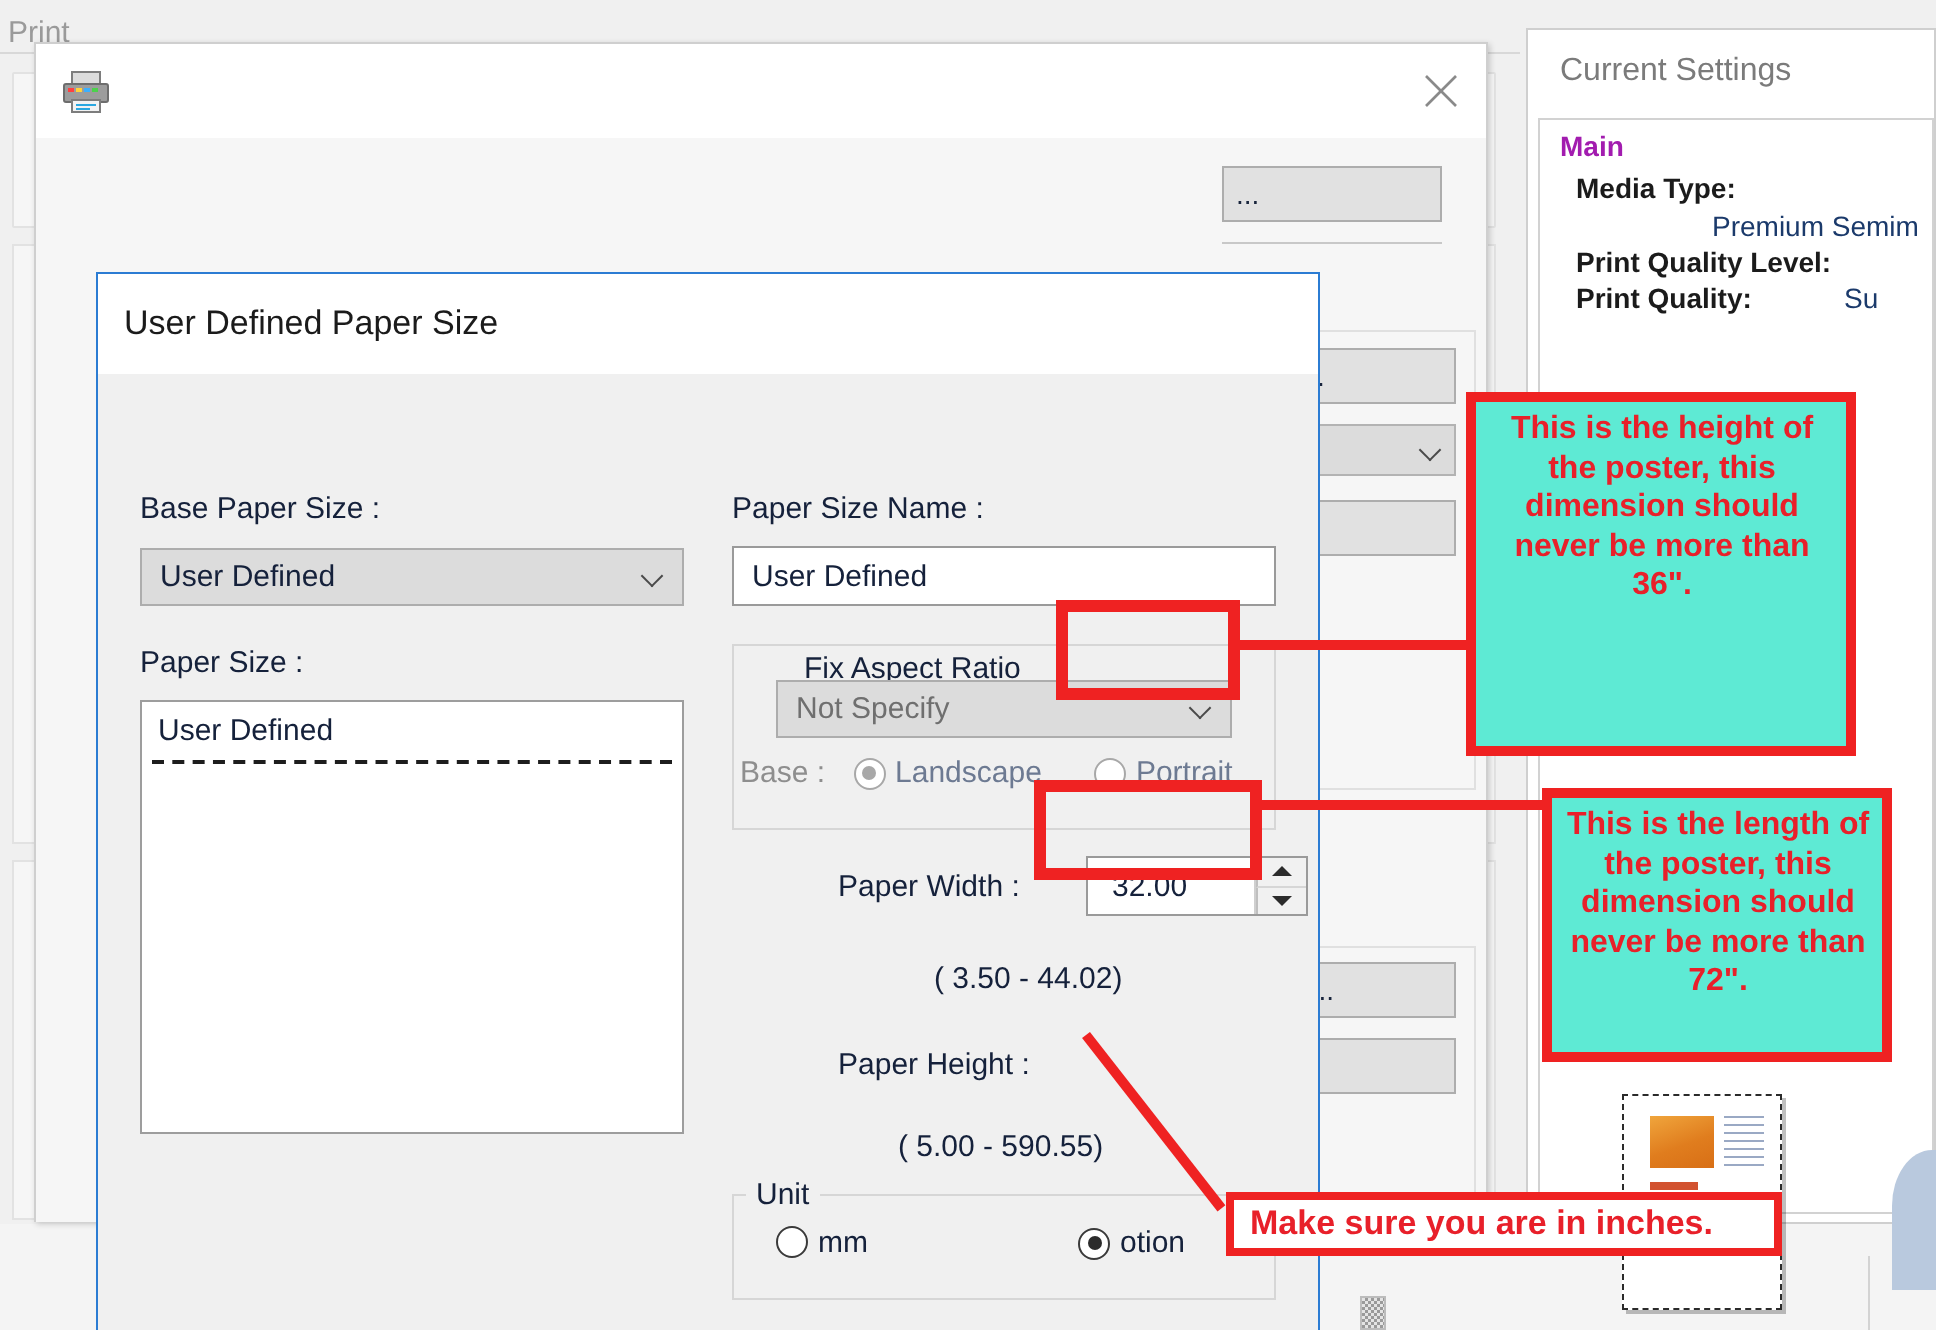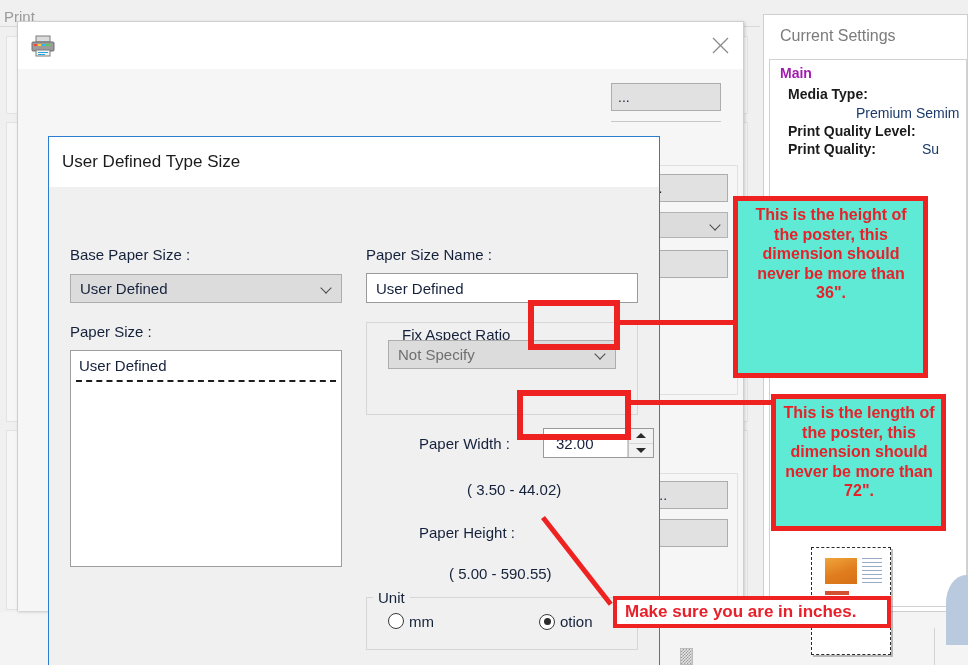--- a/index.html
+++ b/index.html
@@ -392,21 +392,21 @@
         <span class="chev"></span>
       </div>
       <div class="side-btn" style="position:absolute; left:600px; top:181px;">ng...</div>
 
       <div class="side-group" style="left:594px; top:404px; width:126px; height:130px;"></div>
       <div class="side-btn" style="position:absolute; left:600px; top:412px;">otion...</div>
       <div class="side-btn" style="position:absolute; left:600px; top:450px;">ed...</div>
 
       <div class="udps">
         <div class="udps-header">
-          <div class="udps-header-title">User Defined Type Size</div>
+          <div class="udps-header-title">User Defined Paper Size</div>
         </div>
         <div class="udps-content">
 
           <div class="lbl" style="position:absolute; left:21px; top:59px;">Base Paper Size :</div>
           <div class="combo" style="position:absolute; left:21px; top:87px; width:272px; height:29px;">
             <span>User Defined</span>
             <span class="chev"></span>
           </div>
 
           <div class="lbl" style="position:absolute; left:21px; top:136px;">Paper Size :</div>
@@ -416,20 +416,33 @@
           </div>
 
           <div class="lbl" style="position:absolute; left:317px; top:59px;">Paper Size Name :</div>
           <div class="textinput" style="position:absolute; left:317px; top:86px; width:272px; height:30px;">User Defined</div>
 
           <div class="group" style="left:317px; top:135px; width:272px; height:93px;"></div>
           <div class="group-legend" style="left:324px; top:139px;margin-left:24px;">Fix Aspect Ratio</div>
           <div class="combo" style="position:absolute; left:339px; top:153px; width:228px; height:29px; color:#6f6f6f;">
             <span>Not Specify</span>
             <span class="chev"></span>
+          </div>
+          <div style="position:absolute; left:321px; top:191px; display:flex; align-items:center; gap:8px;">
+            <span class="lbl" style="color:#8e8e8e;">Base :</span>
+            <span style="display:flex; align-items:center; gap:5px; margin-left:6px;">
+              <span class="radio dim">
+                  <span class="dot"></span>
+                </span>
+              <span class="lbl" style="color:#6d7a92;">Landscape</span>
+            </span>
+            <span style="display:flex; align-items:center; gap:5px; margin-left:18px;">
+              <span class="radio dim"></span>
+              <span class="lbl" style="color:#6d7a92;">Portrait</span>
+            </span>
           </div>
 
           <div class="lbl" style="position:absolute; left:370px; top:248px;">Paper Width  :</div>
           <div class="spin" style="position:absolute; left:494px; top:241px;">
             <div class="spin-val">32.00</div>
             <div class="spin-btns">
               <div class="spin-up">
                   <span class="tri-up"></span>
                 </div>
               <div class="spin-dn">

